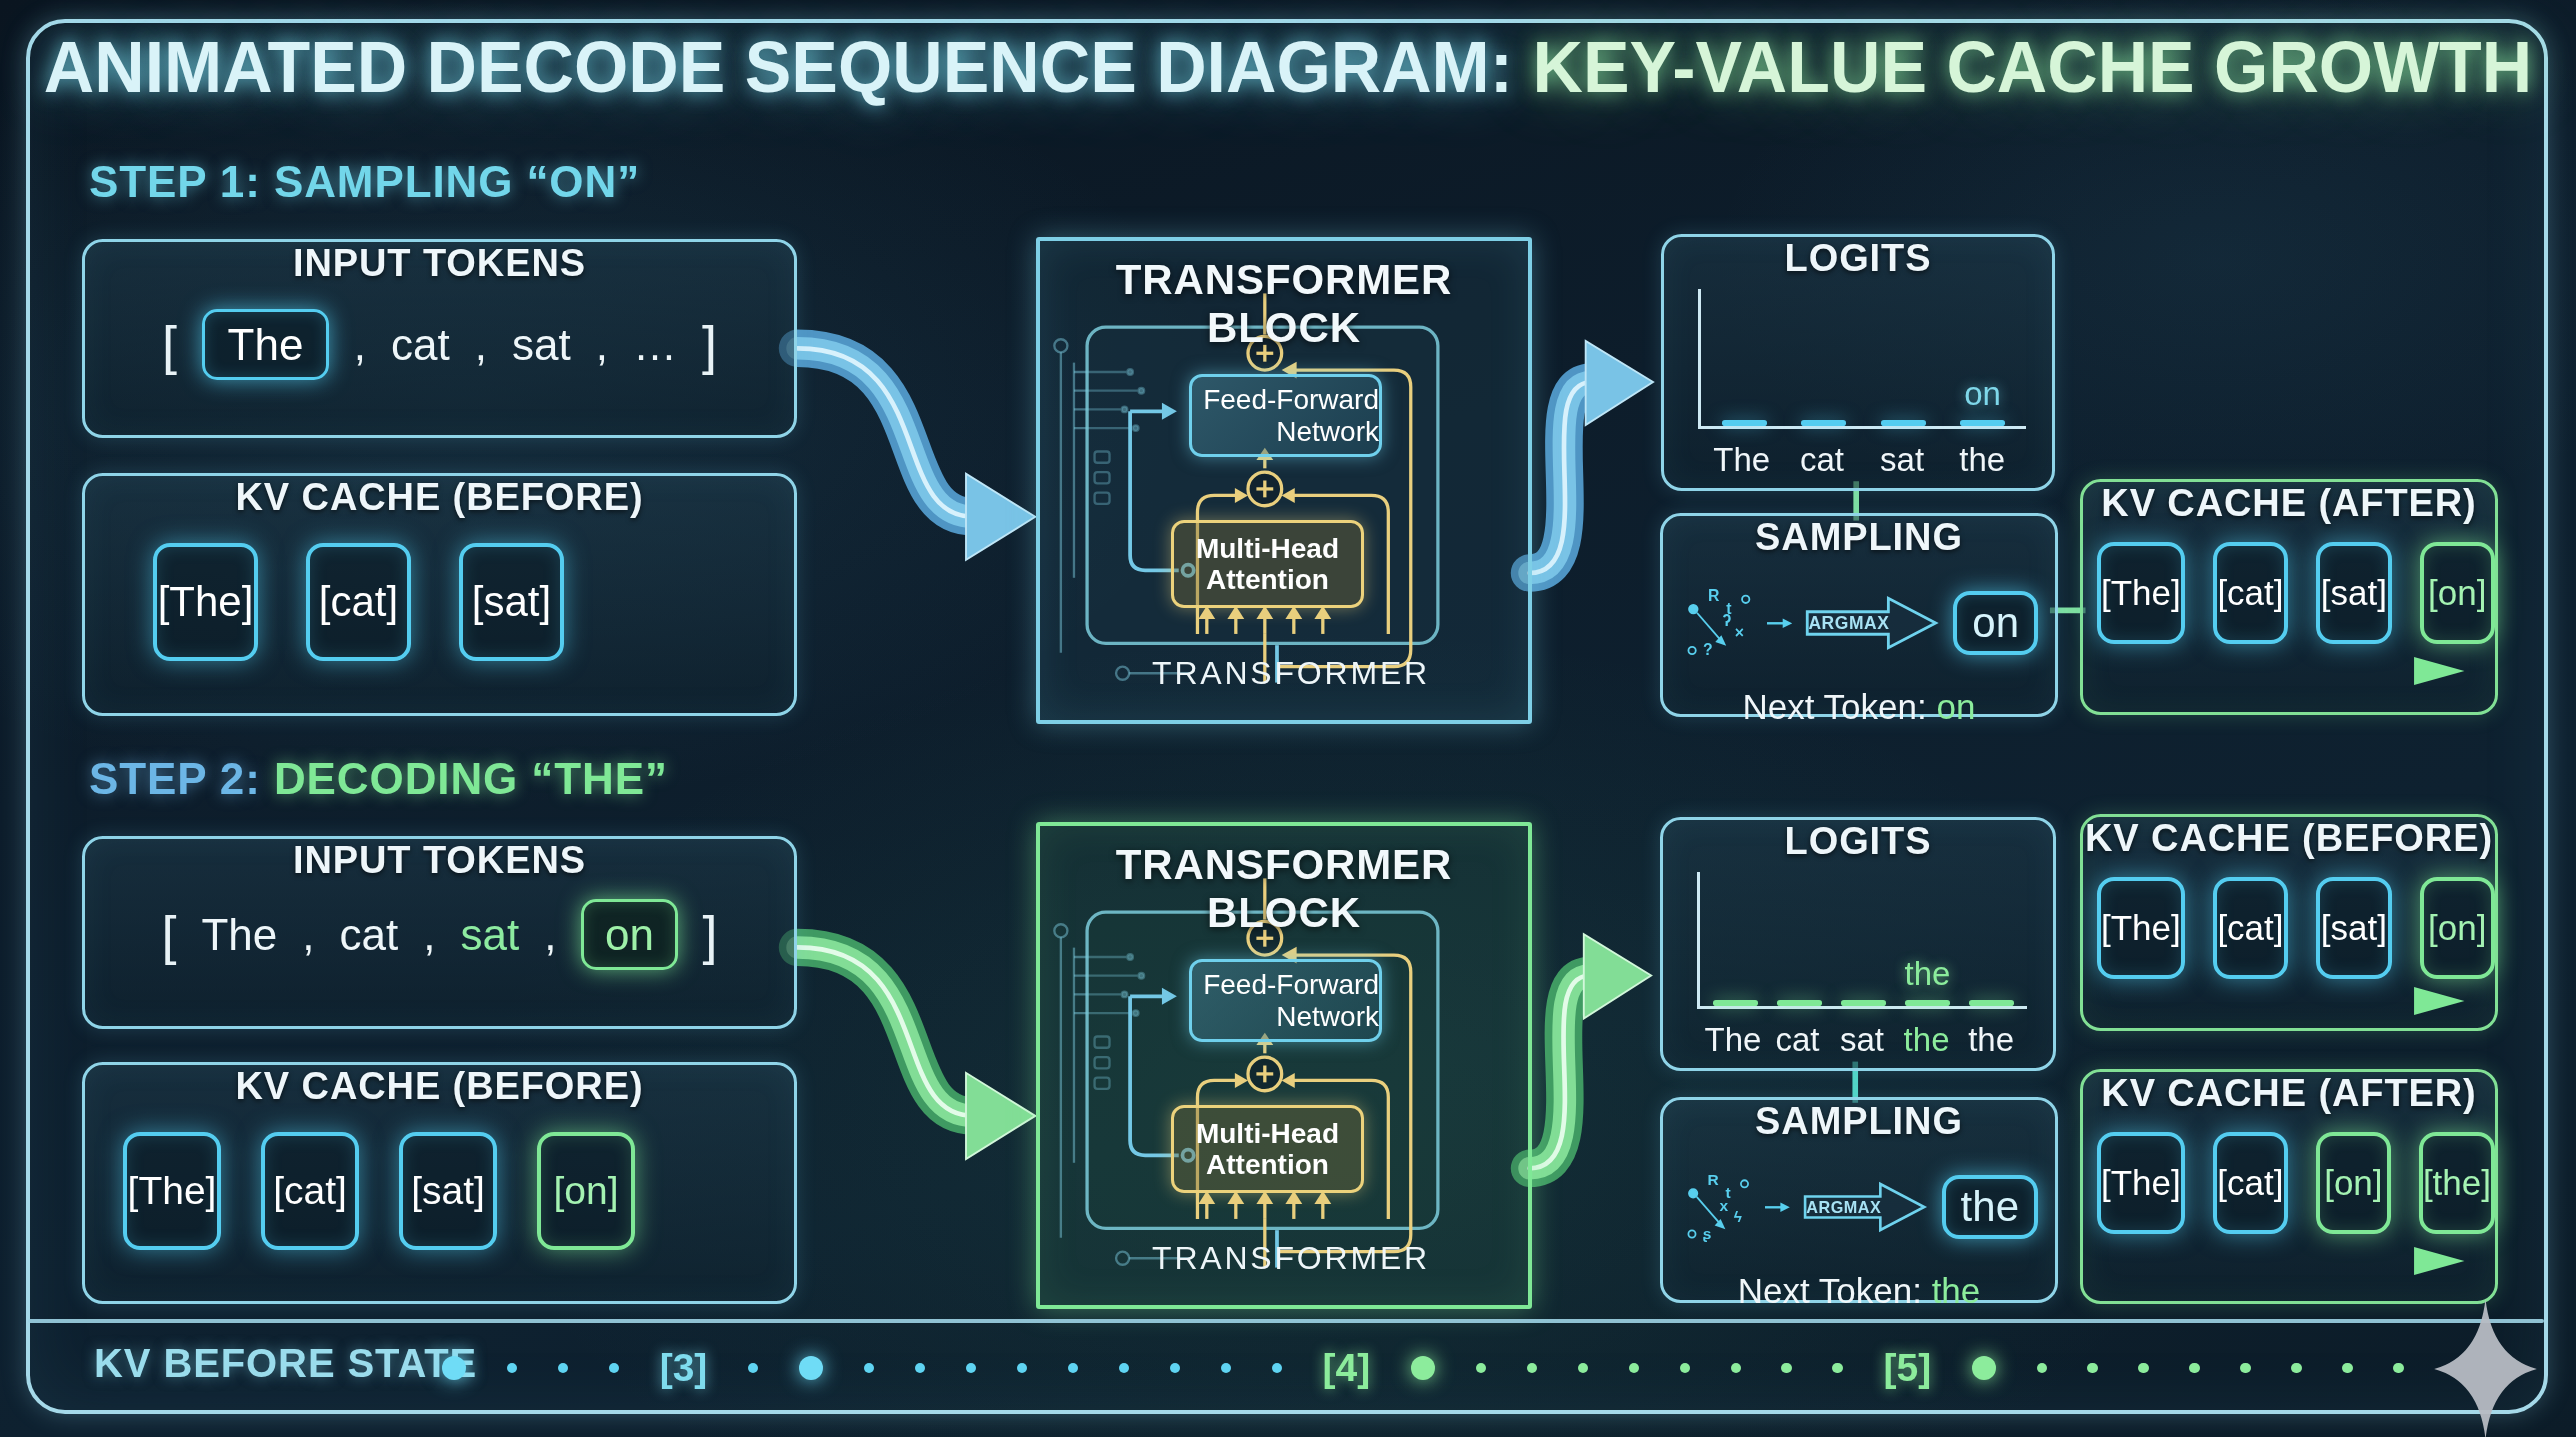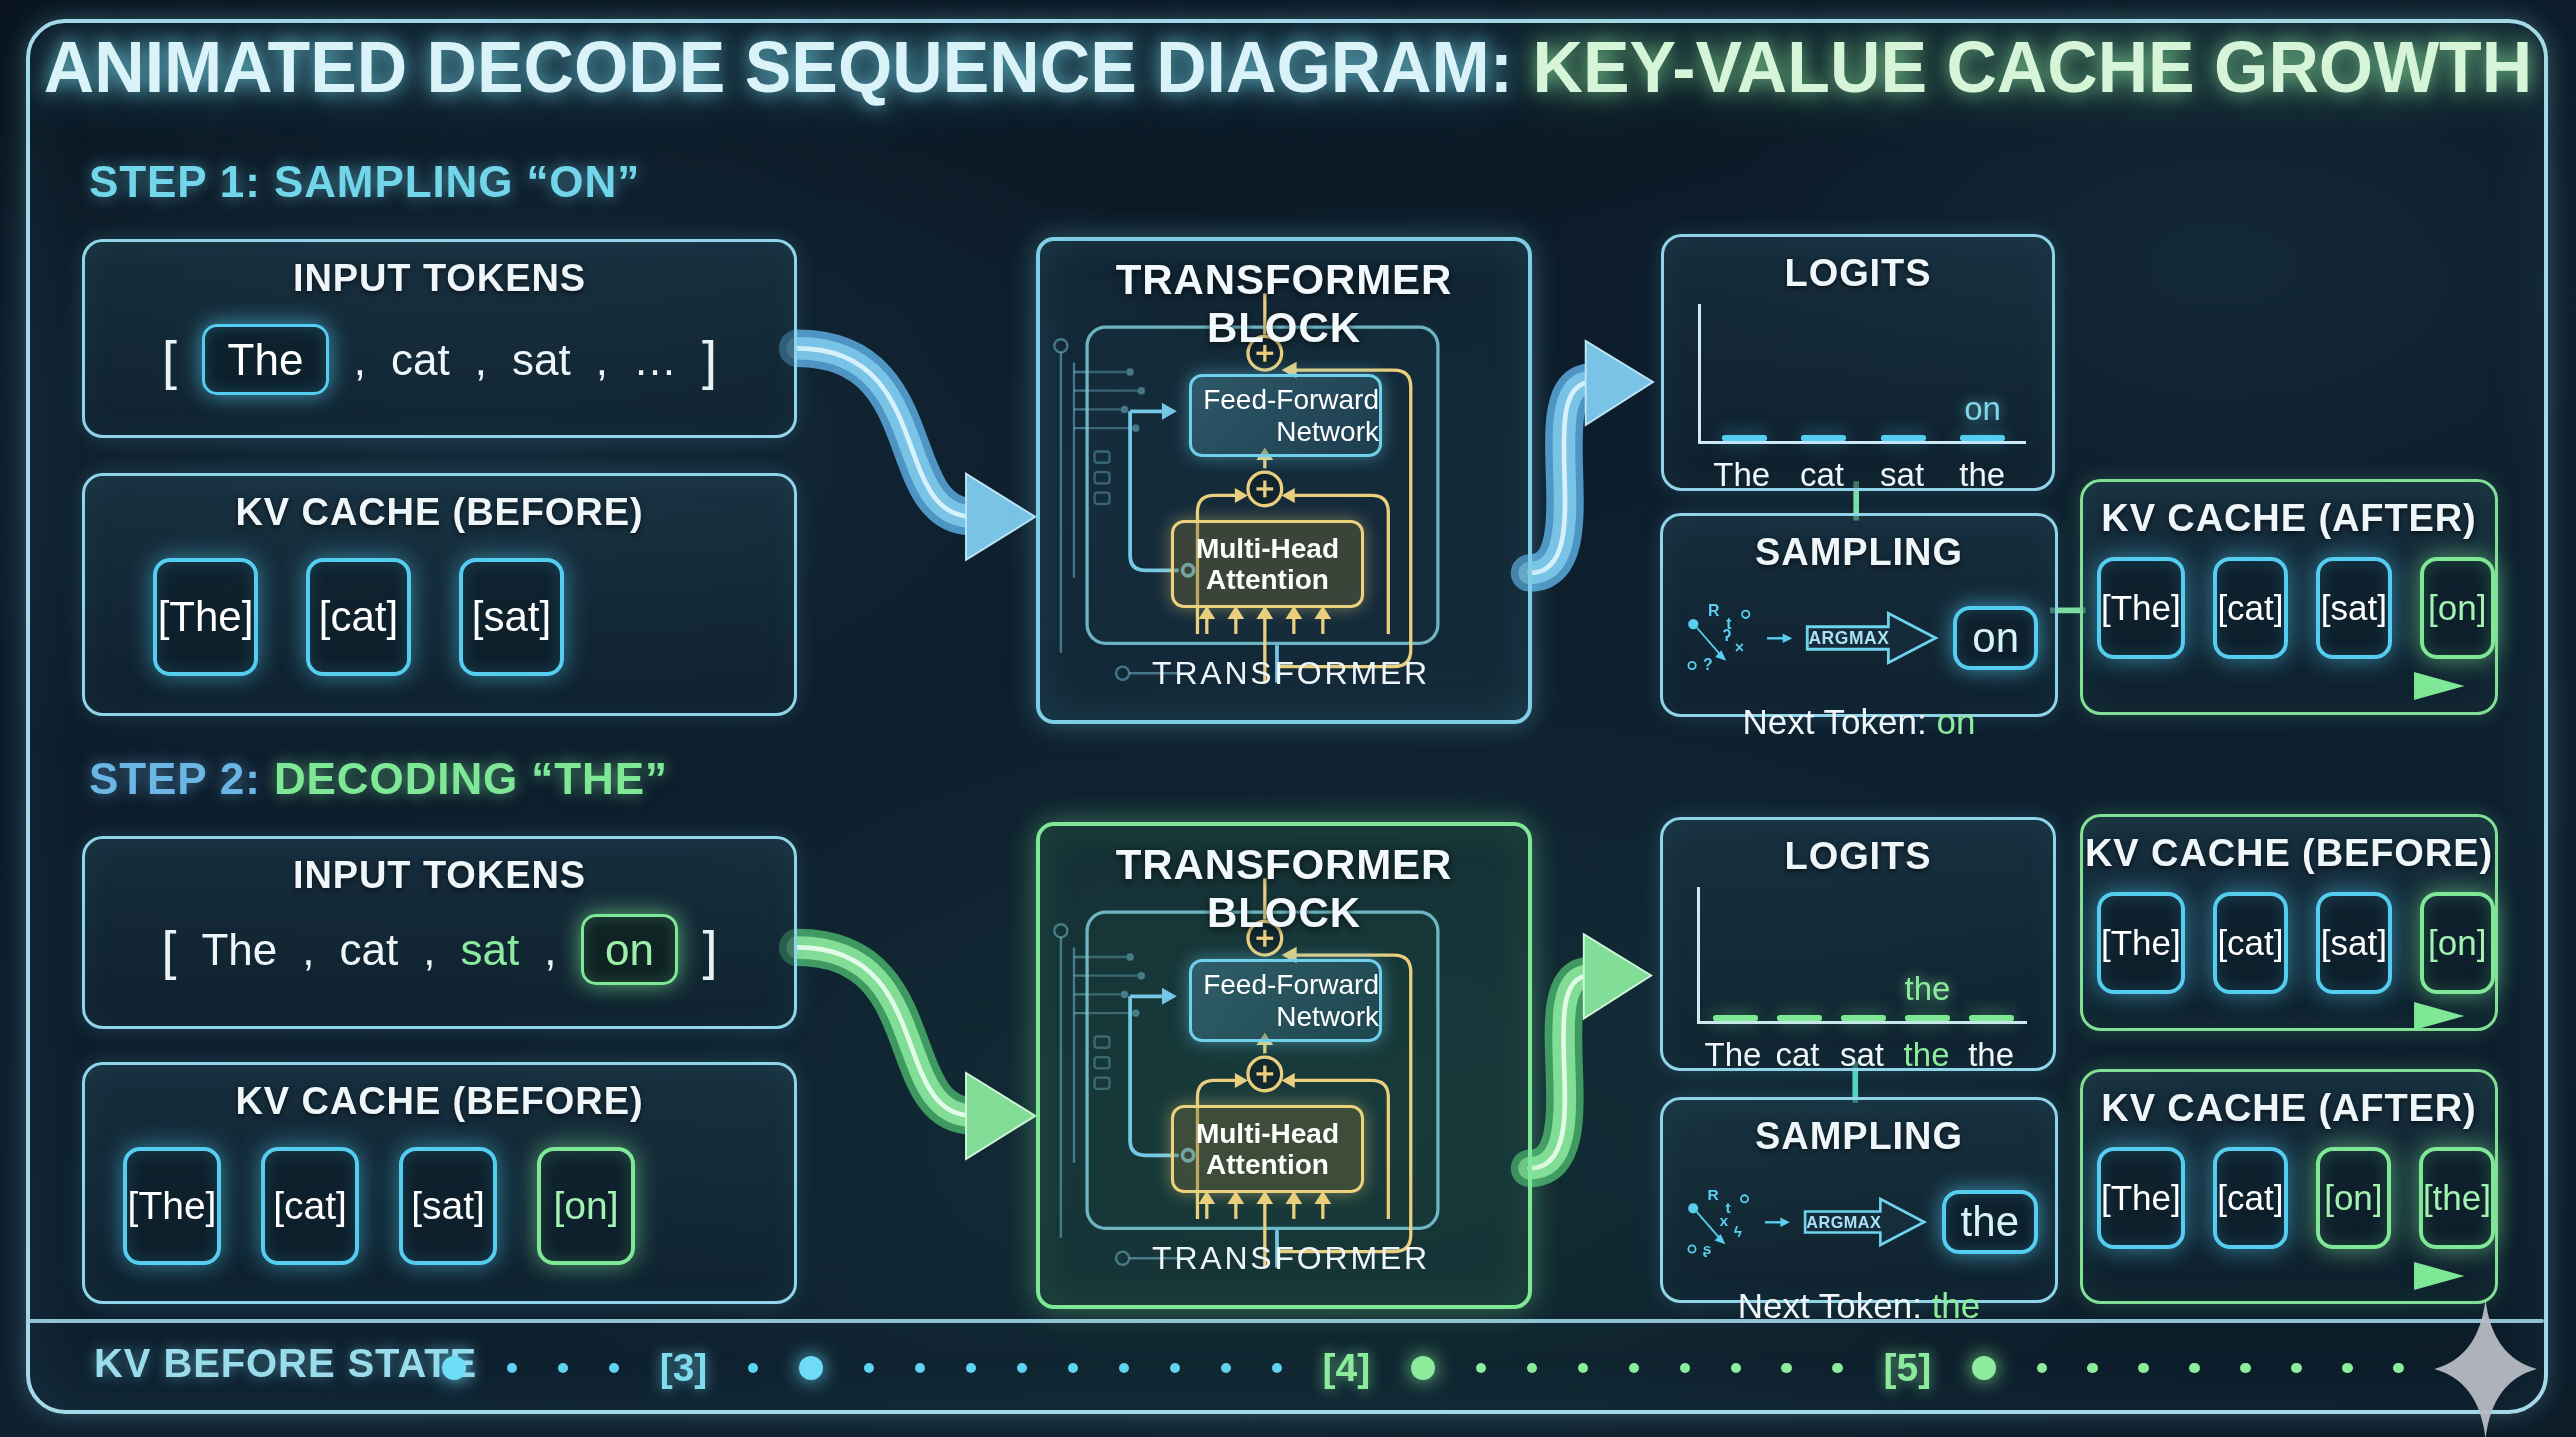--- a/index.html
+++ b/index.html
@@ -22,21 +22,21 @@
   .t-right{color:#d6f5d8;text-shadow:0 0 20.6px rgba(145,240,165,.8),0 0 58px rgba(145,240,165,.45);}
   .step-head{position:absolute;font-size:44px;font-weight:bold;letter-spacing:0.9px;white-space:nowrap;}
   .h-cyan{color:#72d6ea;text-shadow:0 0 15px rgba(110,210,235,.6);}
   .h-blue{color:#6cb6e6;text-shadow:0 0 15px rgba(110,180,230,.6);}
   .h-green{color:#7fe896;text-shadow:0 0 15px rgba(130,235,155,.6);}
   
   .panel{position:absolute;border:3.7px solid #8fd4e8;border-radius:20.6px;
     background:linear-gradient(180deg,rgba(30,58,74,.55),rgba(15,34,46,.55));
     box-shadow:0 0 20.6px rgba(100,190,220,.20), inset 0 0 32px rgba(90,180,210,.08);}
   .panel.green{border-color:#82e095;box-shadow:0 0 20.6px rgba(120,225,150,.22), inset 0 0 32px rgba(120,220,150,.08);}
-  .panel-title{font-size:38px;font-weight:bold;color:#eef6fa;text-align:center;margin-top:15px;letter-spacing:0.9px;
+  .panel-title{font-size:38px;font-weight:bold;color:#eef6fa;text-align:center;letter-spacing:0.9px;
     text-shadow:0 1.9px 5.6px rgba(0,0,0,.6);}
   
   .input-row{display:flex;align-items:center;justify-content:center;gap:25px;margin-top:24px;font-size:44px;color:#eef6f9;}
   .tk{display:inline-flex;align-items:center;justify-content:center;}
   .tk-plain{color:#eef6f9;}
   .tk-green-text{color:#8deba0;}
   .tk-bracket{color:#e8f2f6;font-size:54px;font-weight:500;}
   .tk-chip-cyan{border:3.7px solid #54cdf0;border-radius:15px;padding:7.5px 22.5px;color:#ffffff;background:rgba(10,28,38,.55);
     box-shadow:0 0 22.5px rgba(84,205,240,.7), inset 0 0 15px rgba(84,205,240,.22);}
   .tk-chip-green{border:3.7px solid #7fe896;border-radius:15px;padding:7.5px 20.6px;color:#9ef0a8;background:rgba(12,32,22,.55);
@@ -49,21 +49,21 @@
   .cell.green{border-color:#7fe896;color:#a4f2b2;
     box-shadow:0 0 24px rgba(127,232,150,.6), inset 0 0 17px rgba(127,232,150,.2);}
   .cells-lg{gap:34px;padding-left:54px;margin-top:24px;}
   .cells-lg .cell{width:97px;height:110px;font-size:42px;}
   .cells-md{gap:26px;padding-left:24px;margin-top:24px;}
   .cells-md .cell{width:90px;height:110px;font-size:39px;}
   .cells-sm{gap:14px;justify-content:center;margin-top:17px;}
   .cells-sm .cell{width:82px;height:94px;font-size:35px;}
   .grow-arrow{display:block;margin:13px auto 0 auto;}
   
-  .xfmr{position:absolute;width:488px;height:479px;border:4.7px solid #7ecfe6;border-radius:18px;
+  .xfmr{position:absolute;width:488px;height:479px;border:4.7px solid #7ecfe6;border-radius:3px;
     background:rgba(36,76,92,.24);
     box-shadow:0 0 28px rgba(120,205,230,.35), inset 0 0 41px rgba(110,195,220,.12);}
   .xfmr.green{border-color:#7fe896;background:rgba(45,100,75,.2);
     box-shadow:0 0 28px rgba(127,232,150,.4), inset 0 0 41px rgba(127,232,150,.1);}
   .xfmr-art{position:absolute;left:0;top:0;}
   .xfmr-title{position:absolute;left:0;right:0;top:15px;text-align:center;font-size:42px;font-weight:bold;color:#f2f8fb;
     letter-spacing:0.9px;text-shadow:0 1.9px 7.5px rgba(0,0,0,.65);}
   .ffn{position:absolute;left:131px;top:133px;width:187px;height:77px;border:3.7px solid #6fd0ec;border-radius:13px;
     background:linear-gradient(135deg,rgba(72,132,152,.5),rgba(40,92,112,.4));
     display:flex;align-items:center;justify-content:center;text-align:right;color:#fff;font-size:28px;line-height:1.12;font-weight:500;

